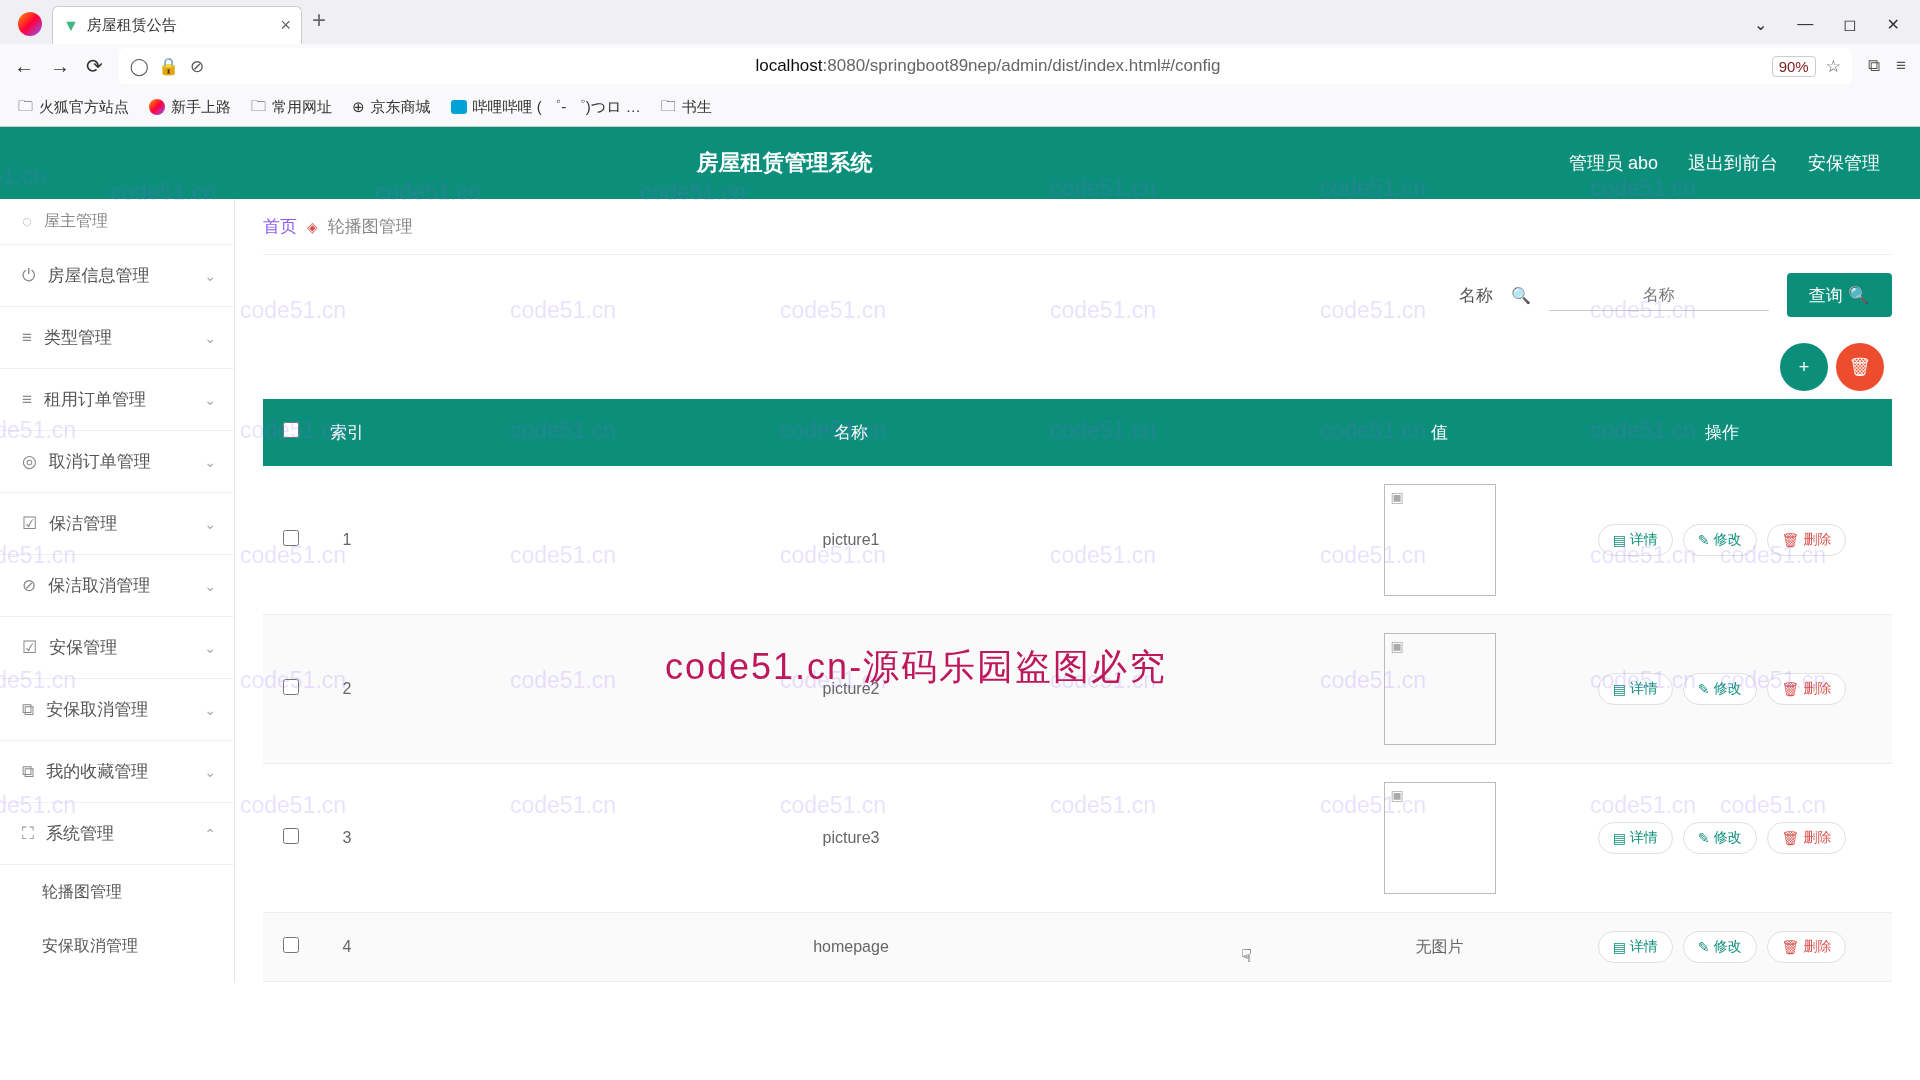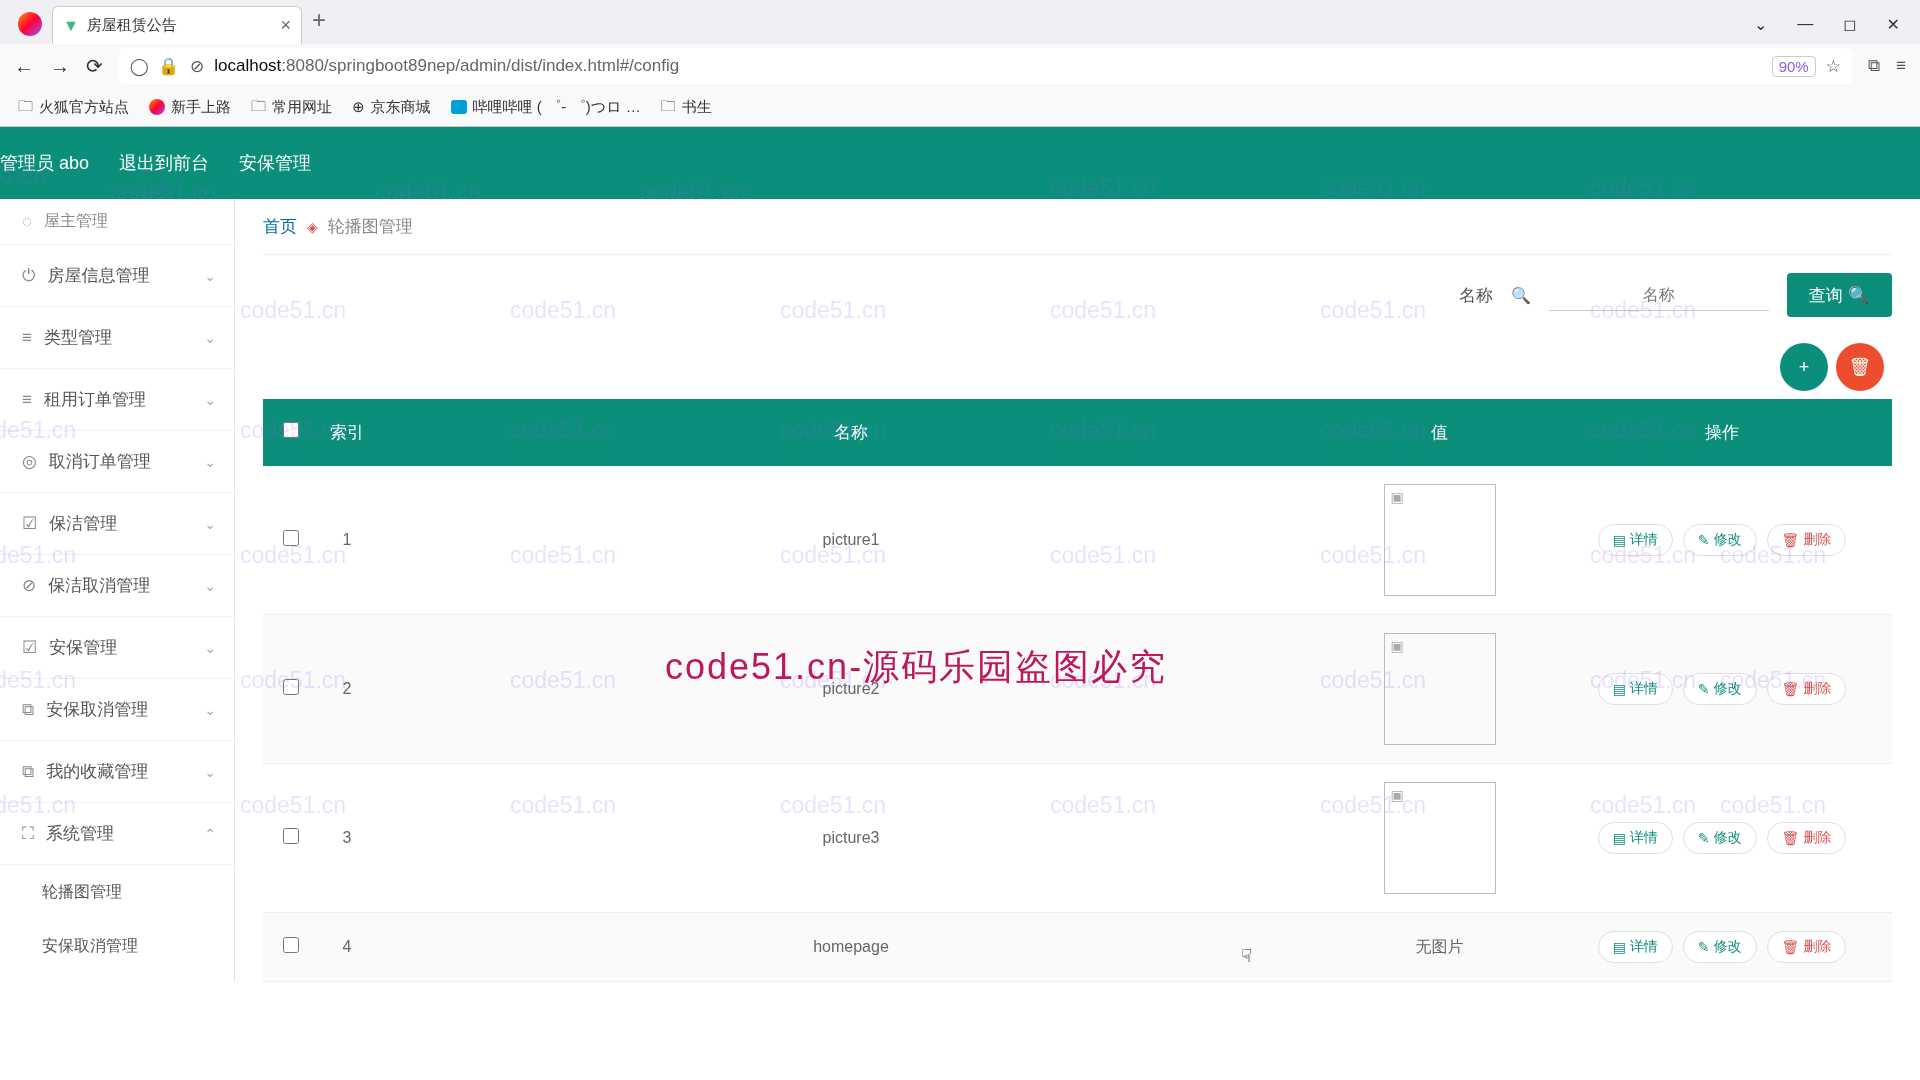--- a/index.html
+++ b/index.html
@@ -13,23 +13,23 @@
 .tab .vue-icon { color: #41b883; margin-right: 8px; font-size: 16px; }
 .tab .tab-close { margin-left: auto; color: #666; font-size: 18px; }
 .new-tab { margin-left: 10px; color: #666; font-size: 24px; align-self: center; padding-bottom: 4px; }
 .win-controls { margin-left: auto; display: flex; gap: 30px; padding-right: 20px; padding-bottom: 10px; color: #333; }
 .win-controls span { font-size: 16px; }
 
 .browser-toolbar { height: 44px; display: flex; align-items: center; padding: 0 14px; gap: 16px; background: #f9f9fb; font-size: 17px; color: #555; }
 .nav-icon { font-size: 20px; color: #333; }
 .addr-bar { flex: 1; display: flex; align-items: center; gap: 10px; background: #fff; border: 1px solid transparent; border-radius: 6px; padding: 0 10px; height: 36px; }
 .addr-shield, .addr-lock, .addr-eye { color: #555; }
-.addr-text { color: #666; flex: 1; }
+.addr-text { color: #666; flex: 1; text-align: center; }
 .addr-text .host { color: #0c0c0d; }
-.zoom { color: #8b5cf6; font-size: 15px; border: 1px solid #ccc; border-radius: 4px; padding: 1px 6px; }
+.zoom { color: #7f1d1d; font-size: 15px; border: 1px solid #ccc; border-radius: 4px; padding: 1px 6px; }
 
 .bookmarks { height: 38px; display: flex; align-items: center; gap: 20px; padding: 0 18px; font-size: 15px; color: #333; background: #f9f9fb; }
 .bookmarks .bm { display: flex; align-items: center; gap: 6px; }
 .fx-glyph{ width:16px; height:16px; border-radius:50%; background:linear-gradient(135deg,#ff9500,#ff0039,#9059ff); display:inline-block; }
 .bili-glyph{ width:16px; height:14px; background:#00a1d6; border-radius:3px; display:inline-block; }
 .folder-glyph{ display:inline-block; }
 
 
 .app { position: relative; }
 .app-header { height: 72px; background: #0b8f7b; color: #fff; display: flex; align-items: center; }
@@ -43,21 +43,21 @@
 .body-row { display: flex; }
 .sidebar { width: 235px; background: #fff; border-right: 1px solid #e5e5e5; }
 .sidebar-item { height: 62px; display: flex; align-items: center; padding: 0 22px; font-size: 17px; color: #555; border-bottom: 1px solid #f0f0f0; position: relative; }
 .sidebar-item.first { height: 46px; font-size: 16px; color: #888; }
 .sidebar-item .si-icon { margin-right: 12px; color: #888; font-size: 17px; }
 .sidebar-item .chev { position: absolute; right: 18px; color: #aaa; font-size: 14px; }
 .sidebar-sub { height: 54px; display: flex; align-items: center; padding-left: 42px; font-size: 16px; color: #555; }
 
 .main { flex: 1; padding: 0 28px; }
 .breadcrumb { height: 56px; display: flex; align-items: center; gap: 10px; font-size: 17px; border-bottom: 1px solid #eee; }
-.breadcrumb .home { color: #0369a1; }
+.breadcrumb .home { color: #8b5cf6; }
 .breadcrumb .bc-icon { color: #d9534f; font-size: 14px; }
 .breadcrumb .cur { color: #888; }
 
 .search-row { height: 80px; display: flex; align-items: center; justify-content: flex-end; gap: 18px; }
 .search-label { color: #555; font-size: 17px; }
 .search-icon { color: #888; }
 .search-input { width: 220px; border: none; border-bottom: 1px solid #ccc; padding: 6px 4px; font-size: 16px; text-align: center; color: #bbb; outline: none; }
 .search-btn { background: #0b8f7b; color: #fff; border: none; border-radius: 4px; height: 44px; padding: 0 22px; font-size: 17px; display: flex; align-items: center; gap: 6px; }
 
 .action-row { height: 64px; display: flex; align-items: center; justify-content: flex-end; gap: 8px; padding-right: 8px; }
@@ -190,20 +190,21 @@
       <div style="left:240px;top:665px">code51.cn</div>
       <div style="left:510px;top:665px">code51.cn</div>
       <div style="left:780px;top:665px">code51.cn</div>
       <div style="left:1050px;top:665px">code51.cn</div>
       <div style="left:1320px;top:665px">code51.cn</div>
       <div style="left:1590px;top:665px">code51.cn</div>
       <div style="left:1720px;top:665px">code51.cn</div>
   </div>
 
   <div class="app-header">
+    <div class="header-title">房屋租赁管理系统</div>
     <div class="header-right">
       <span>管理员 abo</span>
       <span>退出到前台</span>
       <span>安保管理</span>
     </div>
   </div>
 
   <div class="body-row">
     <div class="sidebar">
       <div class="sidebar-item first">

